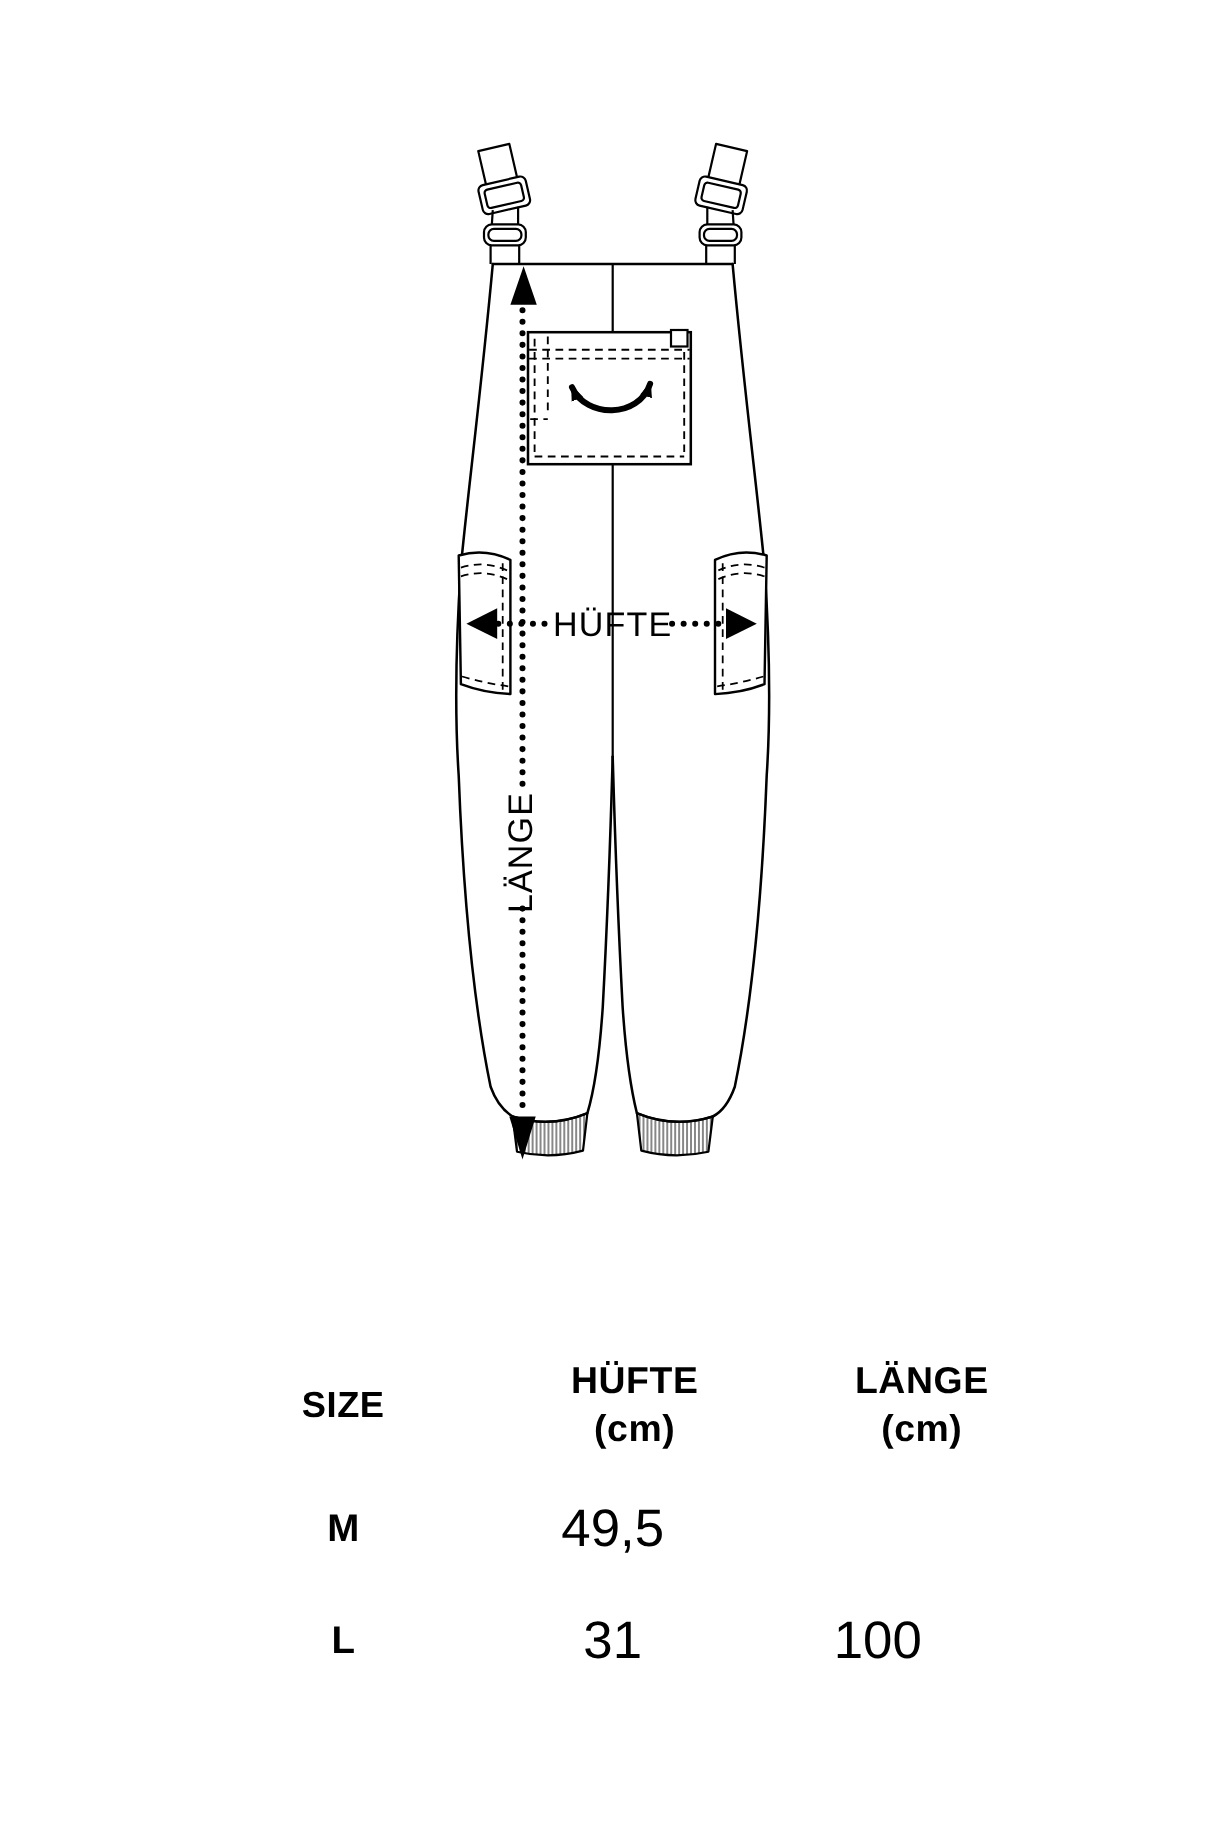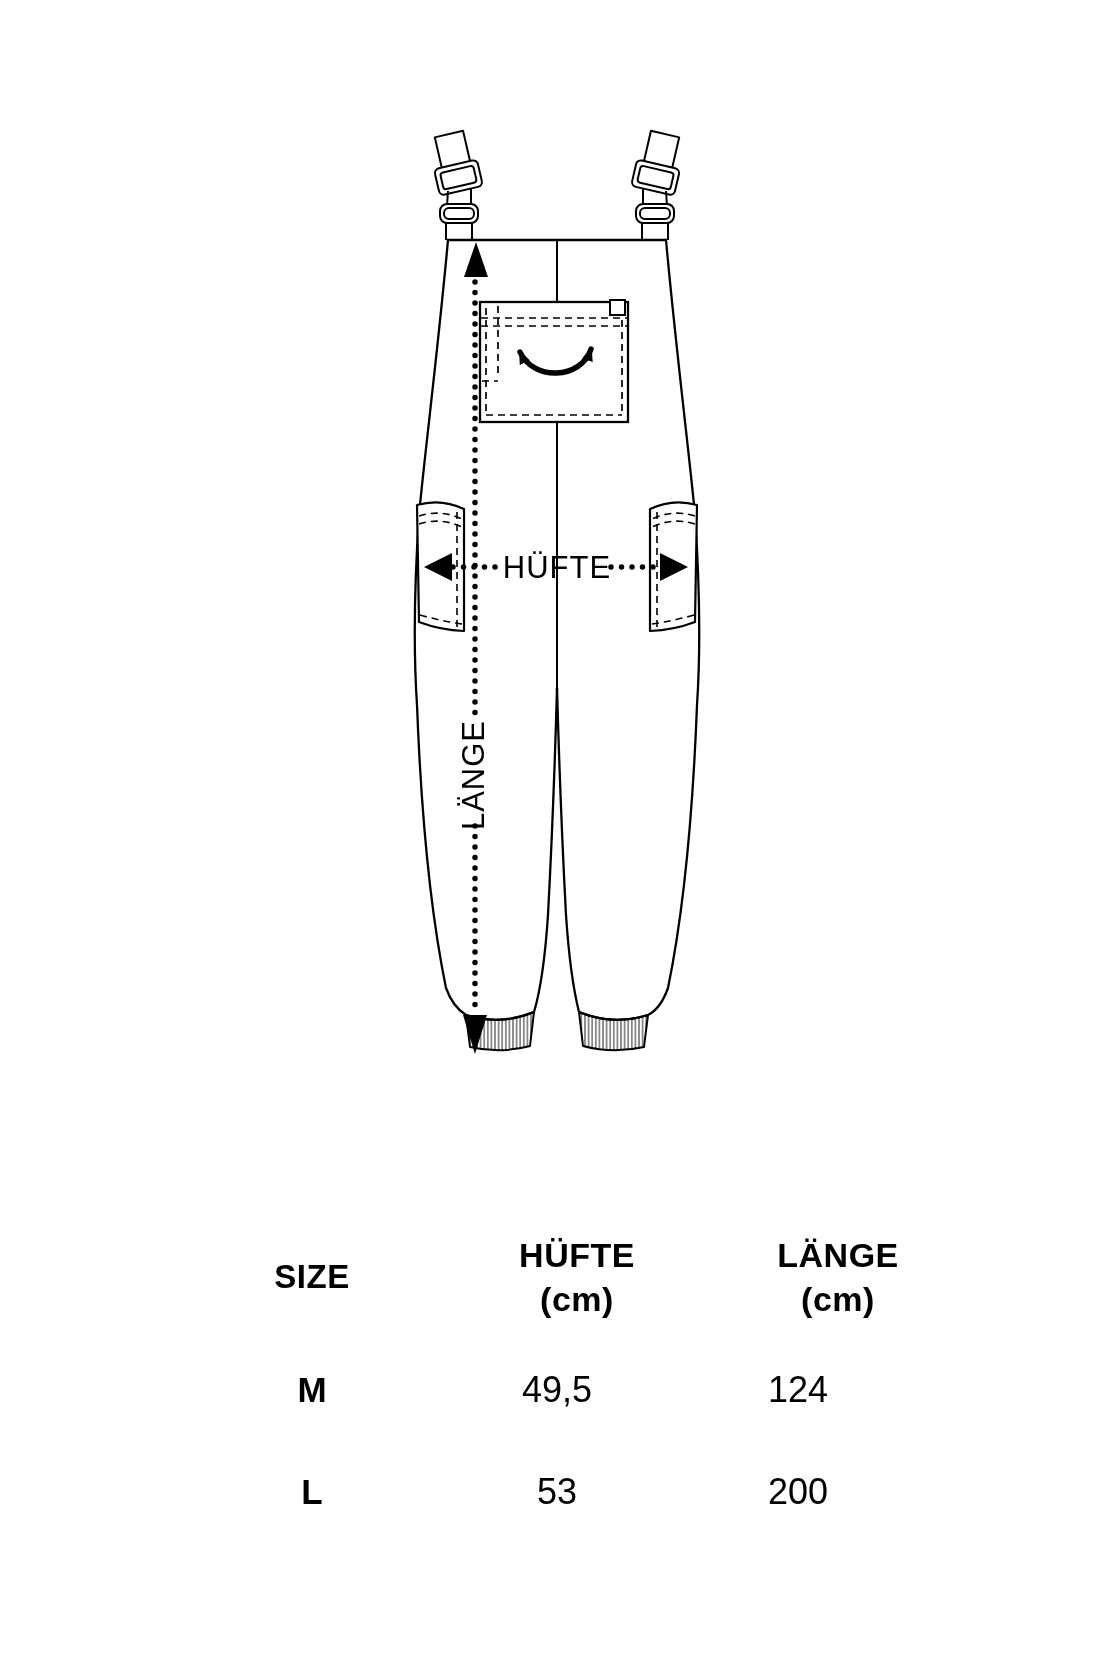--- a/index.html
+++ b/index.html
@@ -23,21 +23,21 @@
   .trow > div{text-align:center;}
   .hdr-row{top:1233px;gap:20px;}
   .hdr-cell{font-weight:700;font-size:34px;line-height:44px;letter-spacing:.5px;}
   .size-hdr-cell{
     font-weight:700;font-size:33px;letter-spacing:.5px;
     display:flex;align-items:center;justify-content:center;height:88px;
   }
   .m-row{top:1371px;}
   .l-row{top:1473px;}
   .size-val{font-weight:700;font-size:35px;line-height:38px;}
-  .num-val{font-weight:400;font-size:36px;line-height:38px;}
+  .num-val{font-weight:400;font-size:48px;line-height:38px;}
 </style>
 </head>
 <body>
 
 <div class="page">
 
   <div class="diagram-wrap">
   <svg width="1110" height="1130" viewBox="0 0 1110 1130">
     <defs>
       <pattern id="rib" width="3.6" height="10" patternUnits="userSpaceOnUse">
@@ -150,23 +150,22 @@
       </div>
       <div class="hdr-cell">
         <div>LÄNGE</div>
         <div>(cm)</div>
       </div>
     </div>
 
     <div class="trow m-row">
       <div class="size-val">M</div>
       <div class="num-val">49,5</div>
-      <div class="num-val">124</div>
     </div>
 
     <div class="trow l-row">
       <div class="size-val">L</div>
-      <div class="num-val">53</div>
-      <div class="num-val">200</div>
+      <div class="num-val">31</div>
+      <div class="num-val">100</div>
     </div>
 
   </div>
 </div>
 
 </body></html>

